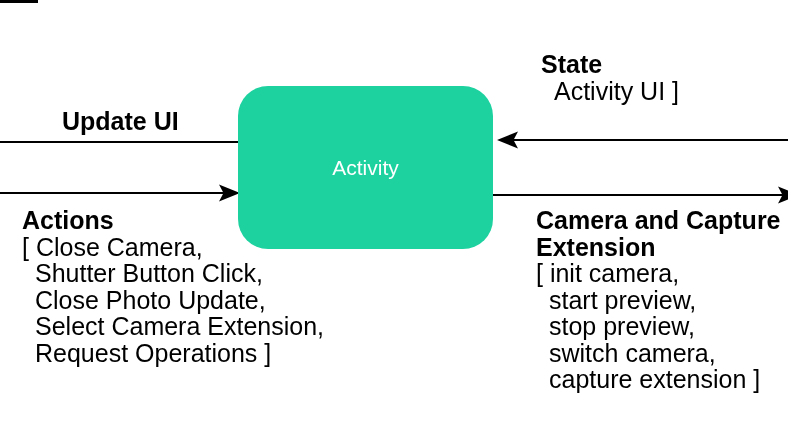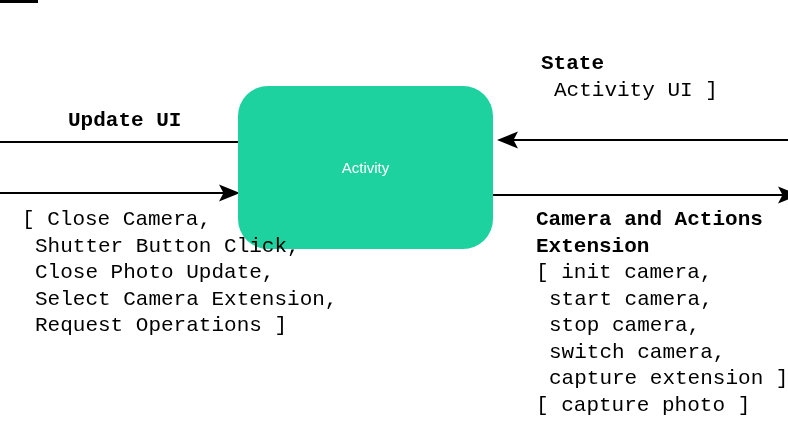--- a/index.html
+++ b/index.html
@@ -31,32 +31,31 @@
     left: 238px; top: 86px;
     width: 255px; height: 163px;
     background: #1ED2A0;
     border-radius: 30px;
     display: flex;
     align-items: center;
     justify-content: center;
   }
   .activity-node .node-label {
     color: #ffffff;
-    font-size: 15px;
+    font-size: 21px;
   }
   .lbl {
     position: absolute;
-    font-size: 21px;
+    font-size: 25px;
     line-height: 26.5px;
     white-space: nowrap;
-    font-family: Liberation Mono, monospace;
   }
   .bold { font-weight: bold; }
   .ind { padding-left: 13px; }
-  .lbl-update-ui { left: 68px; top: 108px; font-weight: bold; }
+  .lbl-update-ui { left: 62px; top: 108px; font-weight: bold; }
   .lbl-state     { left: 541px; top: 51px; }
   .lbl-actions   { left: 22px;  top: 207px; }
   .lbl-ops       { left: 536px; top: 207px; }
 </style>
 </head>
 <body>
 
 <div class="canvas">
 
   <div class="topleft-bar"></div>
@@ -84,31 +83,31 @@
   </div>
 
   <div class="lbl lbl-update-ui">Update UI</div>
 
   <div class="lbl lbl-state">
     <div class="bold">State</div>
     <div class="ind">Activity UI ]</div>
   </div>
 
   <div class="lbl lbl-actions">
+    <div class="bold">Actions</div>
     <div>[ Close Camera,</div>
     <div class="ind">Shutter Button Click,</div>
     <div class="ind">Close Photo Update,</div>
     <div class="ind">Select Camera Extension,</div>
     <div class="ind">Request Operations ]</div>
   </div>
 
   <div class="lbl lbl-ops">
-    <div class="bold">Camera and Actions</div>
+    <div class="bold">Camera and Capture</div>
     <div class="bold">Extension</div>
     <div>[ init camera,</div>
-    <div class="ind">start camera,</div>
-    <div class="ind">stop camera,</div>
+    <div class="ind">start preview,</div>
+    <div class="ind">stop preview,</div>
     <div class="ind">switch camera,</div>
     <div class="ind">capture extension ]</div>
-    <div>[ capture photo ]</div>
   </div>
 
 </div>
 
 </body></html>

